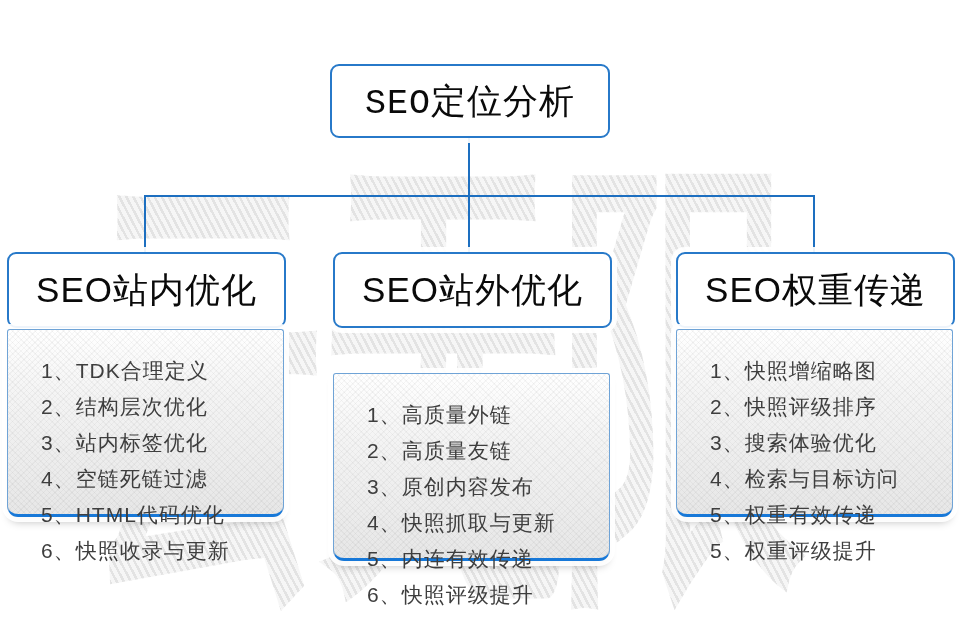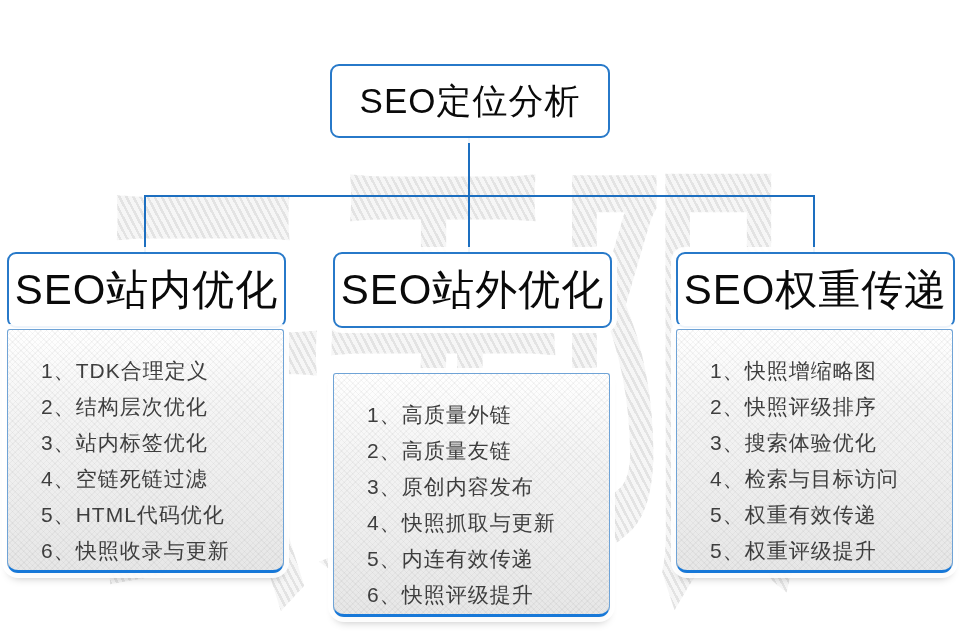--- a/index.html
+++ b/index.html
@@ -28,27 +28,27 @@
   .line-h{left:144px;top:195px;width:671px;}
   .line-left{left:144px;top:195px;height:58px;}
   .line-mid{left:468px;top:195px;height:58px;}
   .line-right{left:813px;top:195px;height:58px;}
   
   .titlebox{
     position:absolute;z-index:2;background:#ffffff;
     border:2px solid #2779c9;border-radius:9px;
     display:flex;align-items:center;justify-content:center;
     box-shadow:0 0 0 5px rgba(255,255,255,0.92);
-    font-size:42px;color:#0a0a0a;letter-spacing:1px;
+    font-size:35px;color:#0a0a0a;letter-spacing:1px;
   }
-  .rootbox{left:330px;top:64px;width:276px;height:70px;font-size:35px;}
+  .rootbox{left:330px;top:64px;width:276px;height:70px;font-size:35px;font-family:Liberation Mono, monospace;}
   .headbox{top:252px;width:275px;height:72px;}
   .head-0{left:7px;}  .head-1{left:333px;}  .head-2{left:676px;}
   .listbox{
-    position:absolute;z-index:2;top:329px;width:277px;height:244px;
+    position:absolute;z-index:2;top:329px;width:277px;height:188px;
     border:1px solid #6fa3d6;border-bottom:3px solid #1778d8;
     border-radius:3px 3px 11px 11px;
     background:
       repeating-linear-gradient(45deg,rgba(0,0,0,0.035) 0 1px,transparent 1px 4px),
       repeating-linear-gradient(-45deg,rgba(0,0,0,0.035) 0 1px,transparent 1px 4px),
       linear-gradient(#ffffff,#f4f4f4 35%,#e7e7e7);
     box-shadow:0 0 0 5px rgba(255,255,255,0.92),0 7px 9px -2px rgba(0,0,0,0.25);
     padding:23px 0 0 33px;box-sizing:border-box;
   }
   .list-0{left:7px;} .list-1{left:333px;margin-top:44px;} .list-2{left:676px;}

